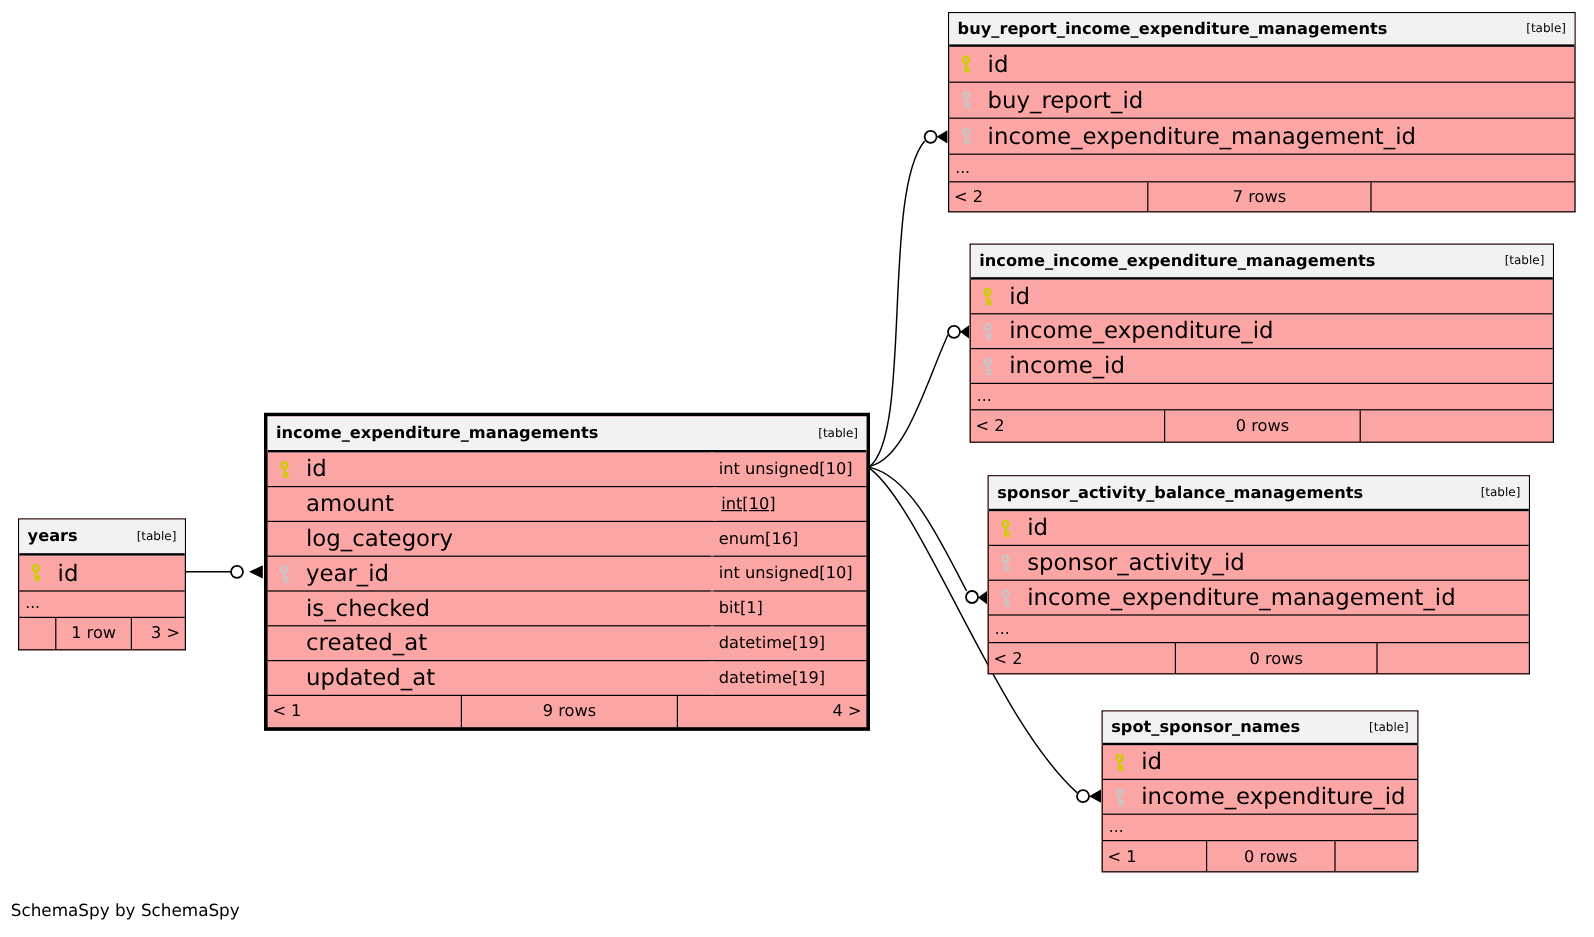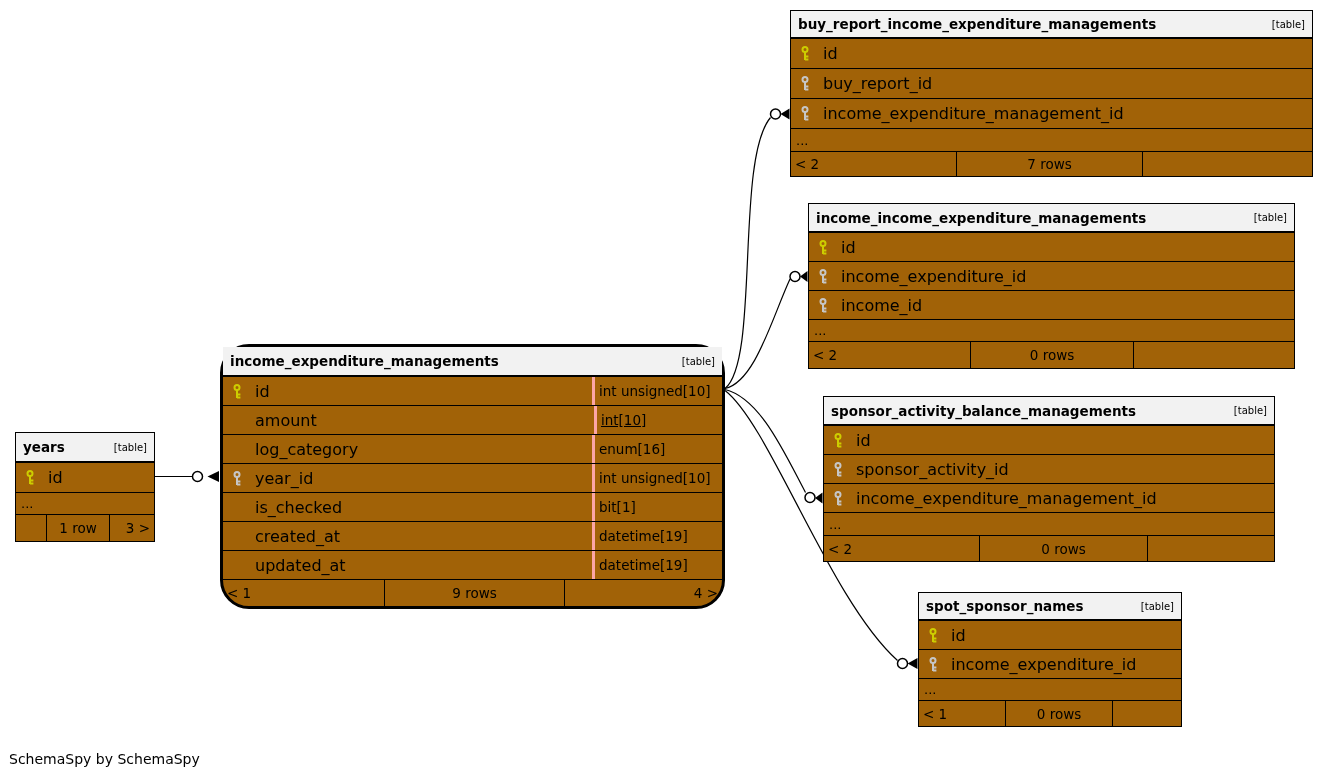--- a/index.html
+++ b/index.html
@@ -7,42 +7,42 @@
     position:relative;
     width:1328px;height:781px;
     background:#fff;
     font-family:"DejaVu Sans", sans-serif;
     color:#000;
     overflow:hidden;
   }
   #connectors{position:absolute;left:0;top:0;z-index:1;}
   .tbl{
     position:absolute;
-    background:#a16207;
+    background:#fca5a5;
     border:1.5px solid #000;
     box-sizing:border-box;
     z-index:2;
   }
-  .tbl.focus{border-width:3px;border-radius:29px;}
+  .tbl.focus{border-width:3px;}
   .tbl-hdr{
     display:flex;justify-content:space-between;align-items:center;
     background:#f2f2f2;
     border-bottom:2px solid #000;
     padding:0 7px;
     box-sizing:border-box;
   }
   .tbl-name{font-weight:bold;font-size:13.5px;white-space:nowrap;}
   .tbl-tag{font-size:10px;white-space:nowrap;margin-left:12px;}
   .row{
     display:flex;align-items:center;
     border-bottom:1px solid #000;
     box-sizing:border-box;
   }
   .keyslot{width:13px;height:15px;margin-left:9px;flex:0 0 13px;}
-  .colname{margin-left:10px;font-size:16px;white-space:nowrap;text-align:center;}
+  .colname{margin-left:10px;font-size:19px;white-space:nowrap;text-align:center;}
   .namecell{display:flex;align-items:center;flex:1;height:100%;}
   .typecell{
     box-sizing:border-box;height:100%;
     border-left:3px solid #fca5a5;
     display:flex;align-items:center;
     padding-left:4px;
     font-size:13.5px;white-space:nowrap;
   }
   .ell{
     display:flex;align-items:center;

